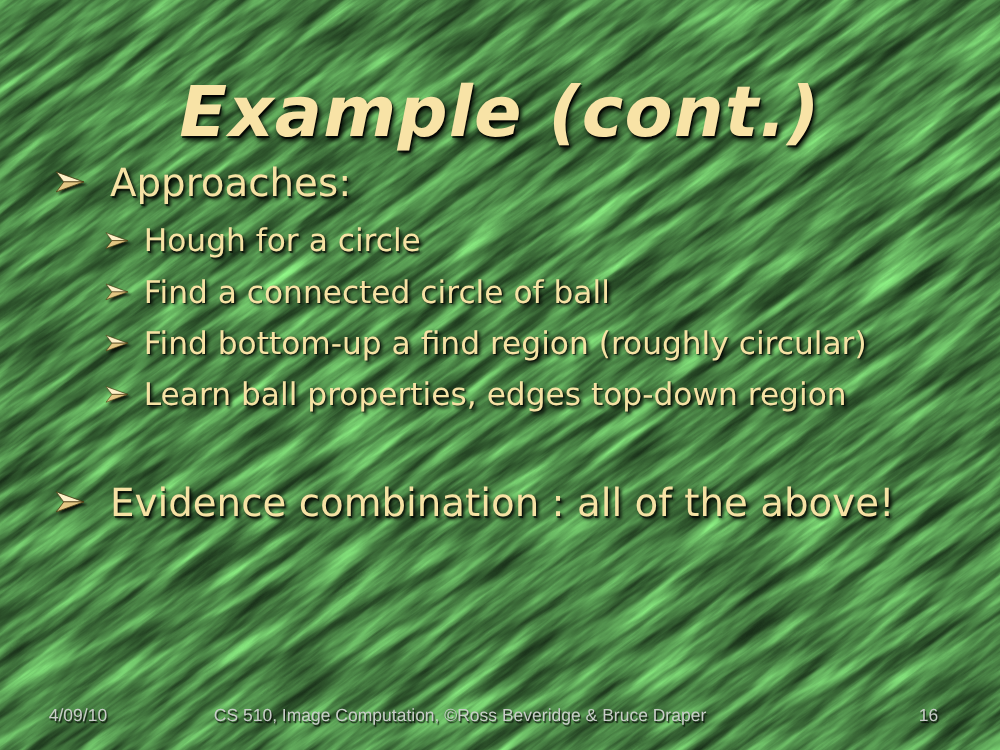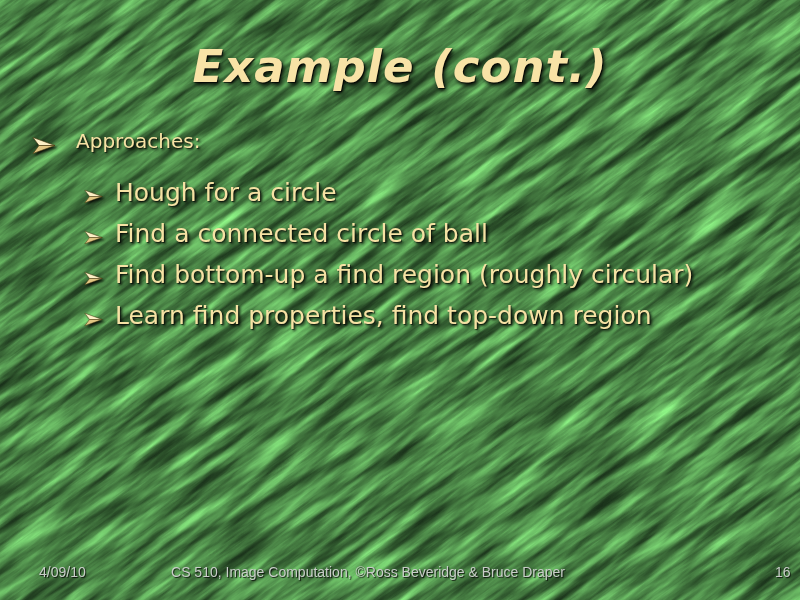--- a/index.html
+++ b/index.html
@@ -6,53 +6,53 @@
   .slide{
     position:relative;
     width:800px;height:600px;
     overflow:hidden;
     font-family:"DejaVu Sans","Liberation Sans",sans-serif;
     background:#081f06;
   }
   .bg{position:absolute;top:0;left:0;width:800px;height:600px;display:block;}
   .title{
     position:absolute;top:40px;left:0;right:0;
-    margin:0;
+    margin:18px;
     text-align:center;
-    font-size:45px;
+    font-size:56px;
     font-style:italic;
     font-weight:600;
     letter-spacing:1px;
     color:#f8e3a6;
     text-shadow:2px 3px 4px rgba(0,0,0,0.95),1px 1px 0 rgba(0,0,0,0.6);
   }
   .row{
     position:absolute;
     display:flex;
     align-items:flex-start;
     color:#f6e2a4;
     text-shadow:2px 2px 3px rgba(0,0,0,0.9),1px 1px 0 rgba(0,0,0,0.5);
     white-space:nowrap;
   }
   .row .txt{display:inline-block;}
-  .l1{left:32px;font-size:20px;}
-  .l2{left:84px;font-size:25px;align-items:center;}
+  .l1{left:44px;font-size:31px;}
+  .l2{left:84px;font-size:25px;}
   .bullet{flex:0 0 auto;display:inline-block;filter:drop-shadow(2px 2px 1px rgba(0,0,0,0.8));}
   .l1 .bullet{width:24px;height:19px;margin:7px 20px 0 0;}
   .l2 .bullet{width:19px;height:15px;margin:7px 12px 0 0;}
   .footer{
     position:absolute;left:0;right:0;top:564px;height:20px;
     font-family:"Liberation Sans","DejaVu Sans",sans-serif;
     font-size:14px;
     color:#c9cdc9;
     text-shadow:1px 1px 1px rgba(0,0,0,0.8);
   }
   .footer-date{position:absolute;left:39px;top:0;}
   .footer-credit{position:absolute;left:368px;top:0;transform:translateX(-50%);white-space:nowrap;}
-  .footer-page{position:absolute;left:775px;top:0;}
+  .footer-page{position:absolute;left:735px;top:0;}
 </style>
 </head>
 <body>
 
 <div class="slide">
 
   <svg class="bg" width="800" height="600" viewBox="0 0 800 600" preserveAspectRatio="none" aria-hidden="true">
     <defs>
       <filter id="paint" x="-10%" y="-10%" width="120%" height="120%">
         <feTurbulence type="fractalNoise" baseFrequency="0.012 0.1" numOctaves="4" seed="7" result="n"></feTurbulence>
@@ -103,23 +103,30 @@
       <path d="M7 9 L23 9 L1 17 Z" fill="#e2c683" stroke="#4a3a10" stroke-width="0.6"></path>
     </svg>
     <span class="txt">Find bottom-up a find region (roughly circular)</span>
   </div>
 
   <div class="row l2" style="top:301px">
     <svg class="bullet" viewBox="0 0 24 18" aria-hidden="true">
       <path d="M1 1 L23 9 L7 9 Z" fill="#fdf0c6" stroke="#4a3a10" stroke-width="0.6"></path>
       <path d="M7 9 L23 9 L1 17 Z" fill="#e2c683" stroke="#4a3a10" stroke-width="0.6"></path>
     </svg>
-    <span class="txt">Learn find properties, find top-down region</span>
+    <span class="txt">Learn ball properties, edges top-down region</span>
   </div>
 
+  <div class="row l1" style="top:385px">
+    <svg class="bullet" viewBox="0 0 24 18" aria-hidden="true">
+      <path d="M1 1 L23 9 L7 9 Z" fill="#fdf0c6" stroke="#4a3a10" stroke-width="0.6"></path>
+      <path d="M7 9 L23 9 L1 17 Z" fill="#e2c683" stroke="#4a3a10" stroke-width="0.6"></path>
+    </svg>
+    <span class="txt">Evidence combination : all of the above!</span>
+  </div>
 
   <div class="footer">
     <span class="footer-date">4/09/10</span>
     <span class="footer-credit">CS 510, Image Computation, ©Ross Beveridge &amp; Bruce Draper</span>
     <span class="footer-page">16</span>
   </div>
 
 </div>
 
 </body></html>

